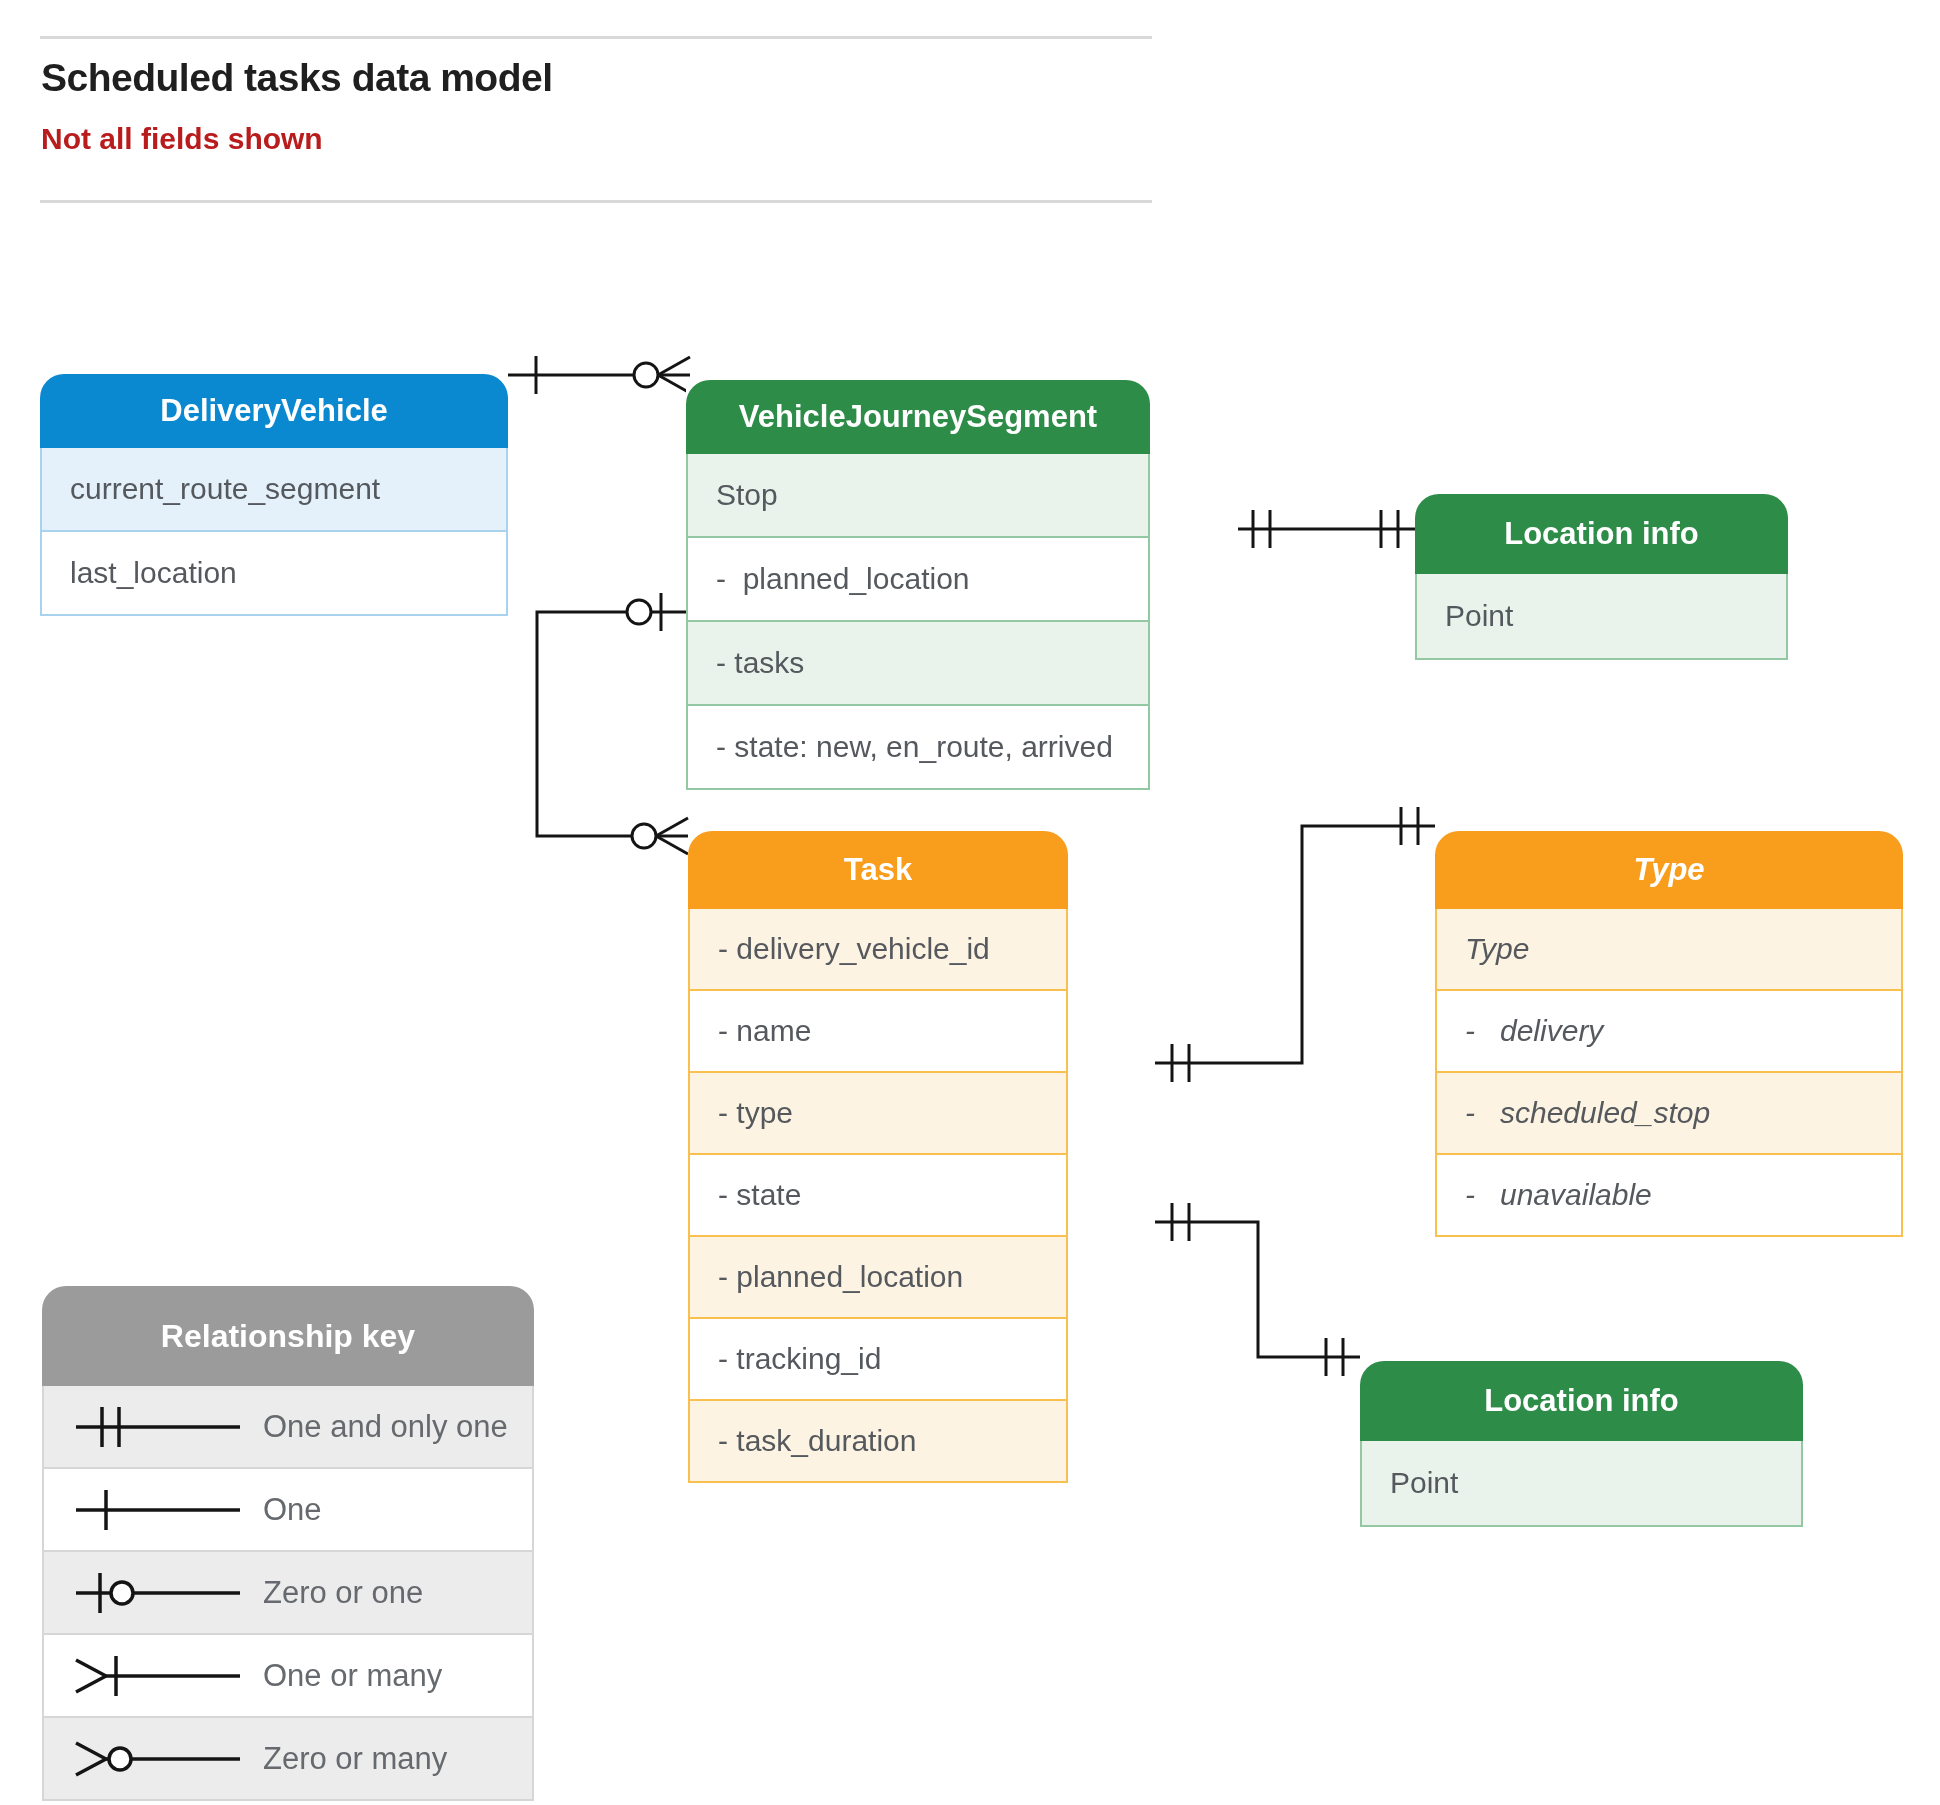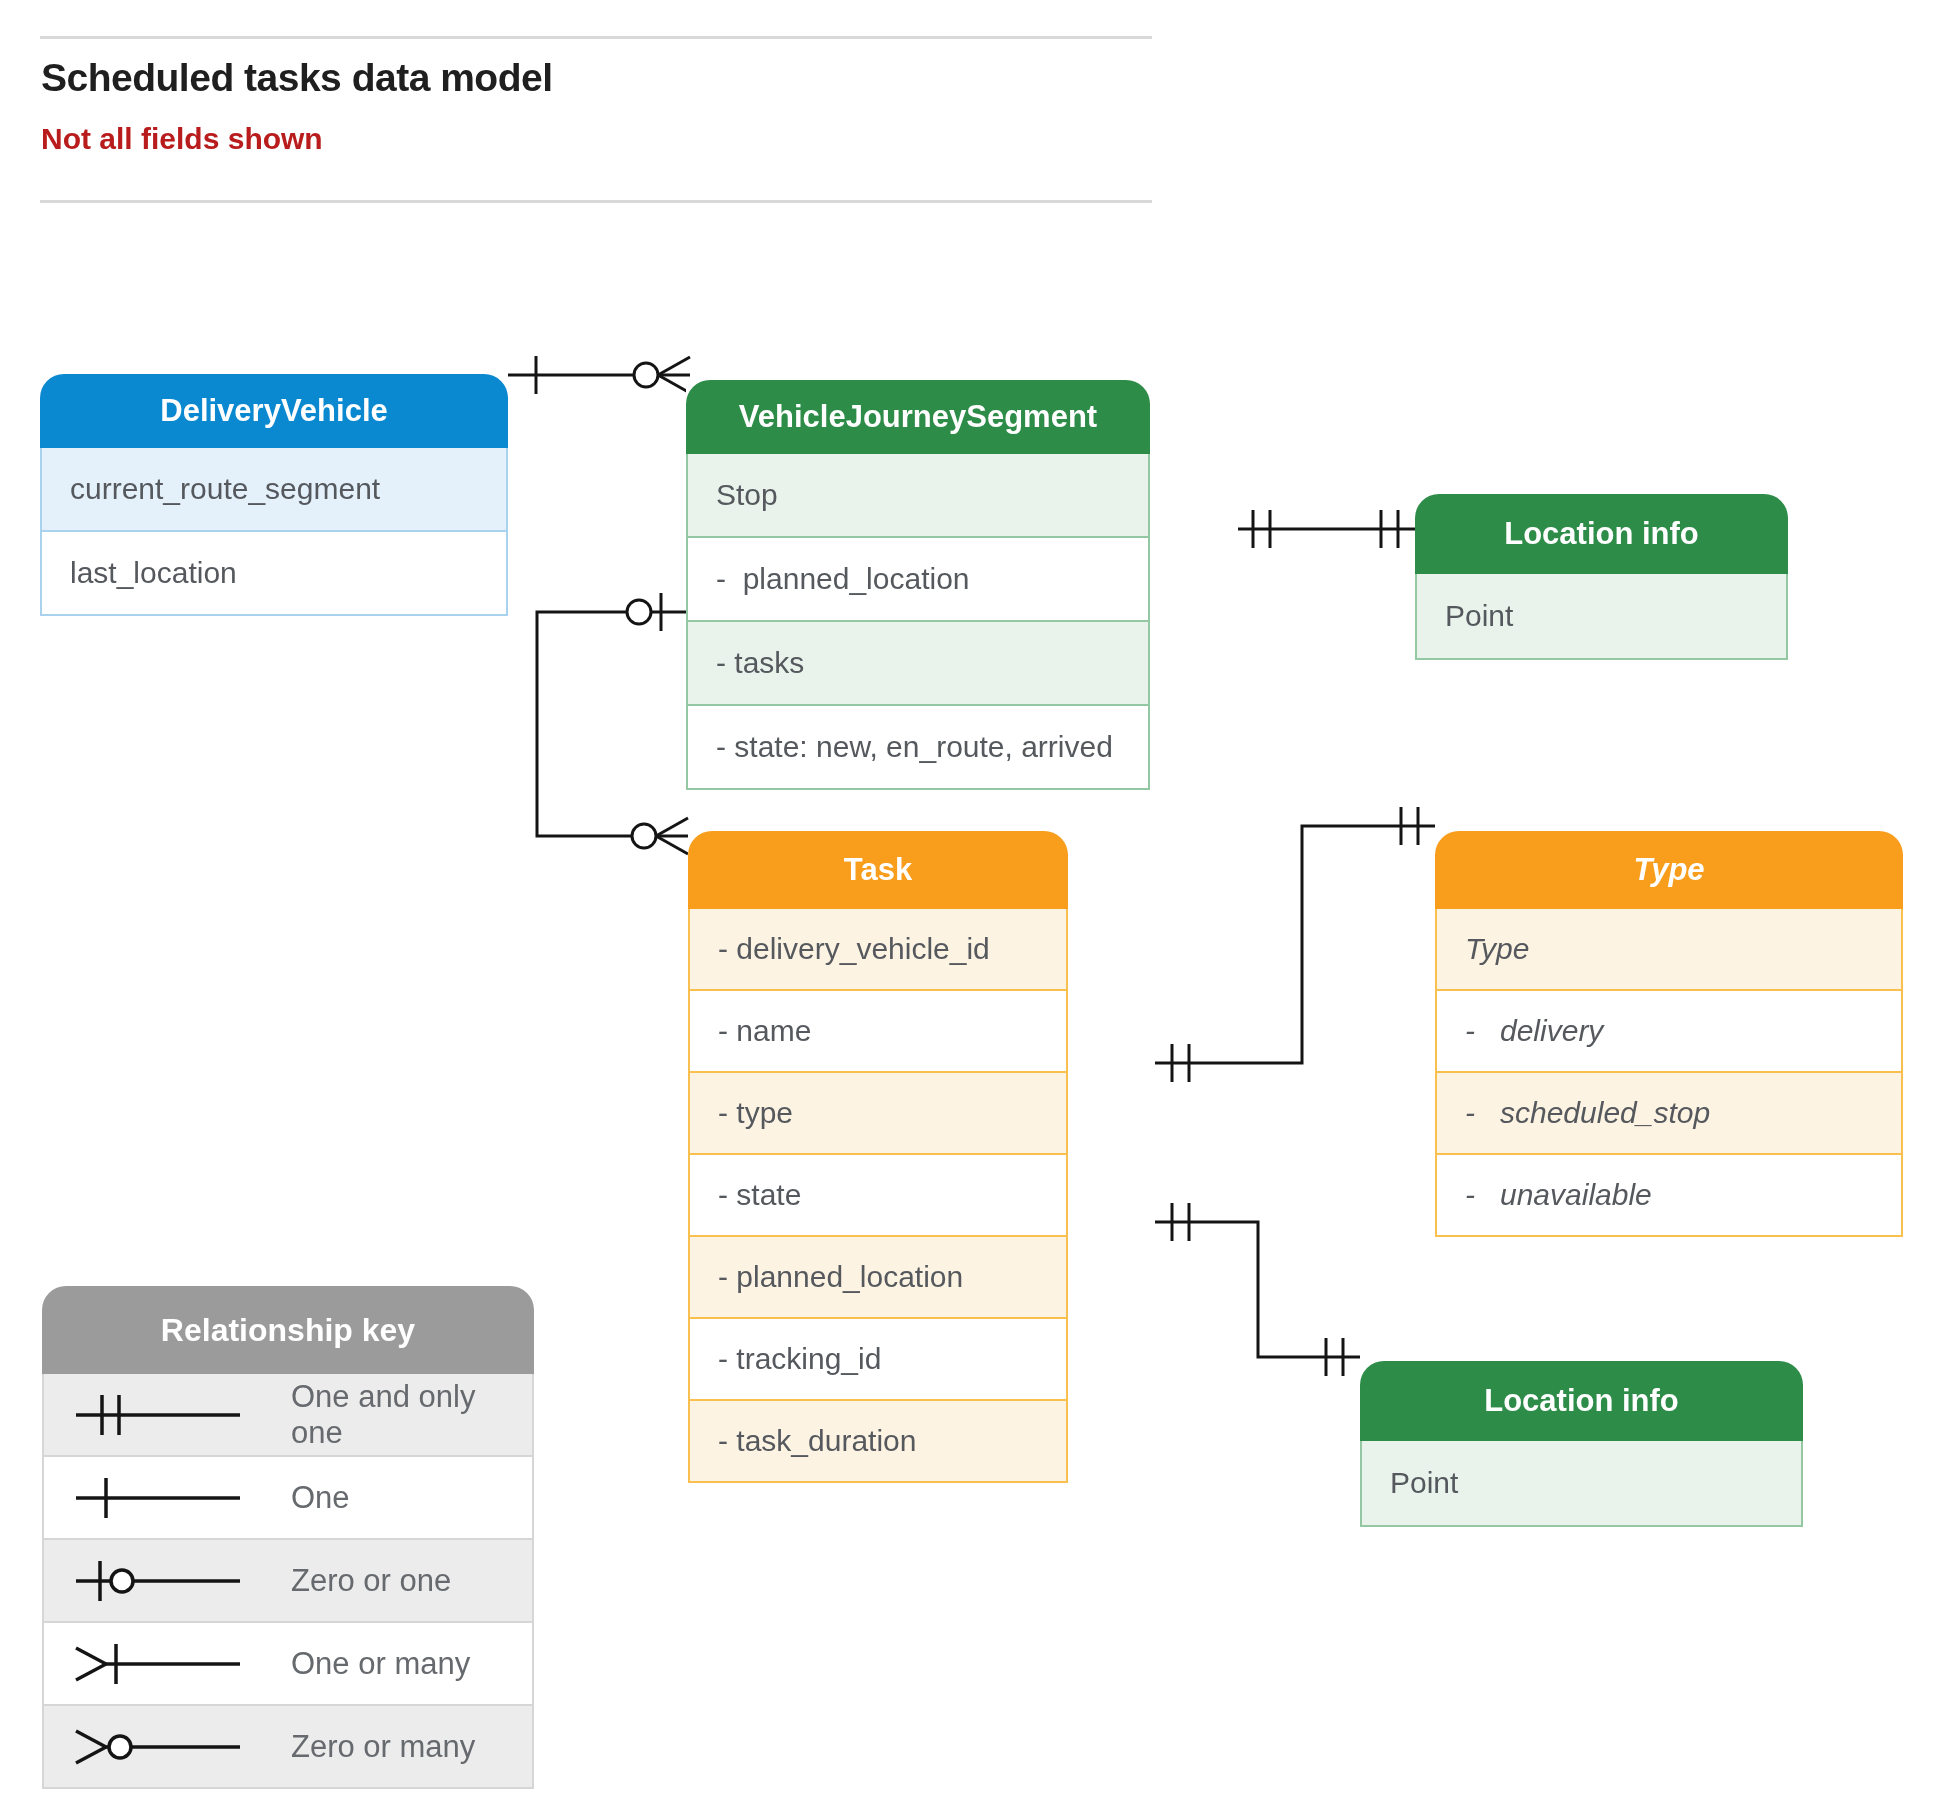--- a/index.html
+++ b/index.html
@@ -36,22 +36,22 @@
   
   .gray .card-header{background:var(--gray_header,#9b9b9b);}
   .gray .card-body .row{border-left:2px solid var(--gray_border,#d6d6d6);border-right:2px solid var(--gray_border,#d6d6d6);border-bottom:2px solid var(--gray_border,#d6d6d6);}
   .gray .card-body .row:nth-child(odd){background:var(--gray_row,#ececec);}
 
   
   .rows84 .card-body .row{height:84px;}
   .rows82 .card-body .row{height:82px;}
 
   
-  #legend .card-header{height:88px;font-size:32px;}
-  #legend .card-body .row{height:81px;white-space:normal;gap:28px;}
+  #legend .card-header{height:100px;font-size:32px;}
+  #legend .card-body .row{height:81px;white-space:normal;}
   #legend .legend-label{margin-left:16px;font-size:31px;color:var(--legend_text,#66696d);}
   .legend-symbol{flex:0 0 auto;}
 
   #connector-layer{position:absolute;left:0;top:0;width:1940px;height:1805px;pointer-events:none;}
   #connector-layer line, #connector-layer polyline{stroke:var(--connector,#141414);stroke-width:3;fill:none;}
   #connector-layer circle{stroke:var(--connector,#141414);stroke-width:3;fill:#ffffff;}
   .legend-symbol line, .legend-symbol polyline{stroke:var(--connector,#141414);stroke-width:3.5;fill:none;}
   .legend-symbol circle{stroke:var(--connector,#141414);stroke-width:3.5;fill:#ffffff;}
 </style>
 </head>

